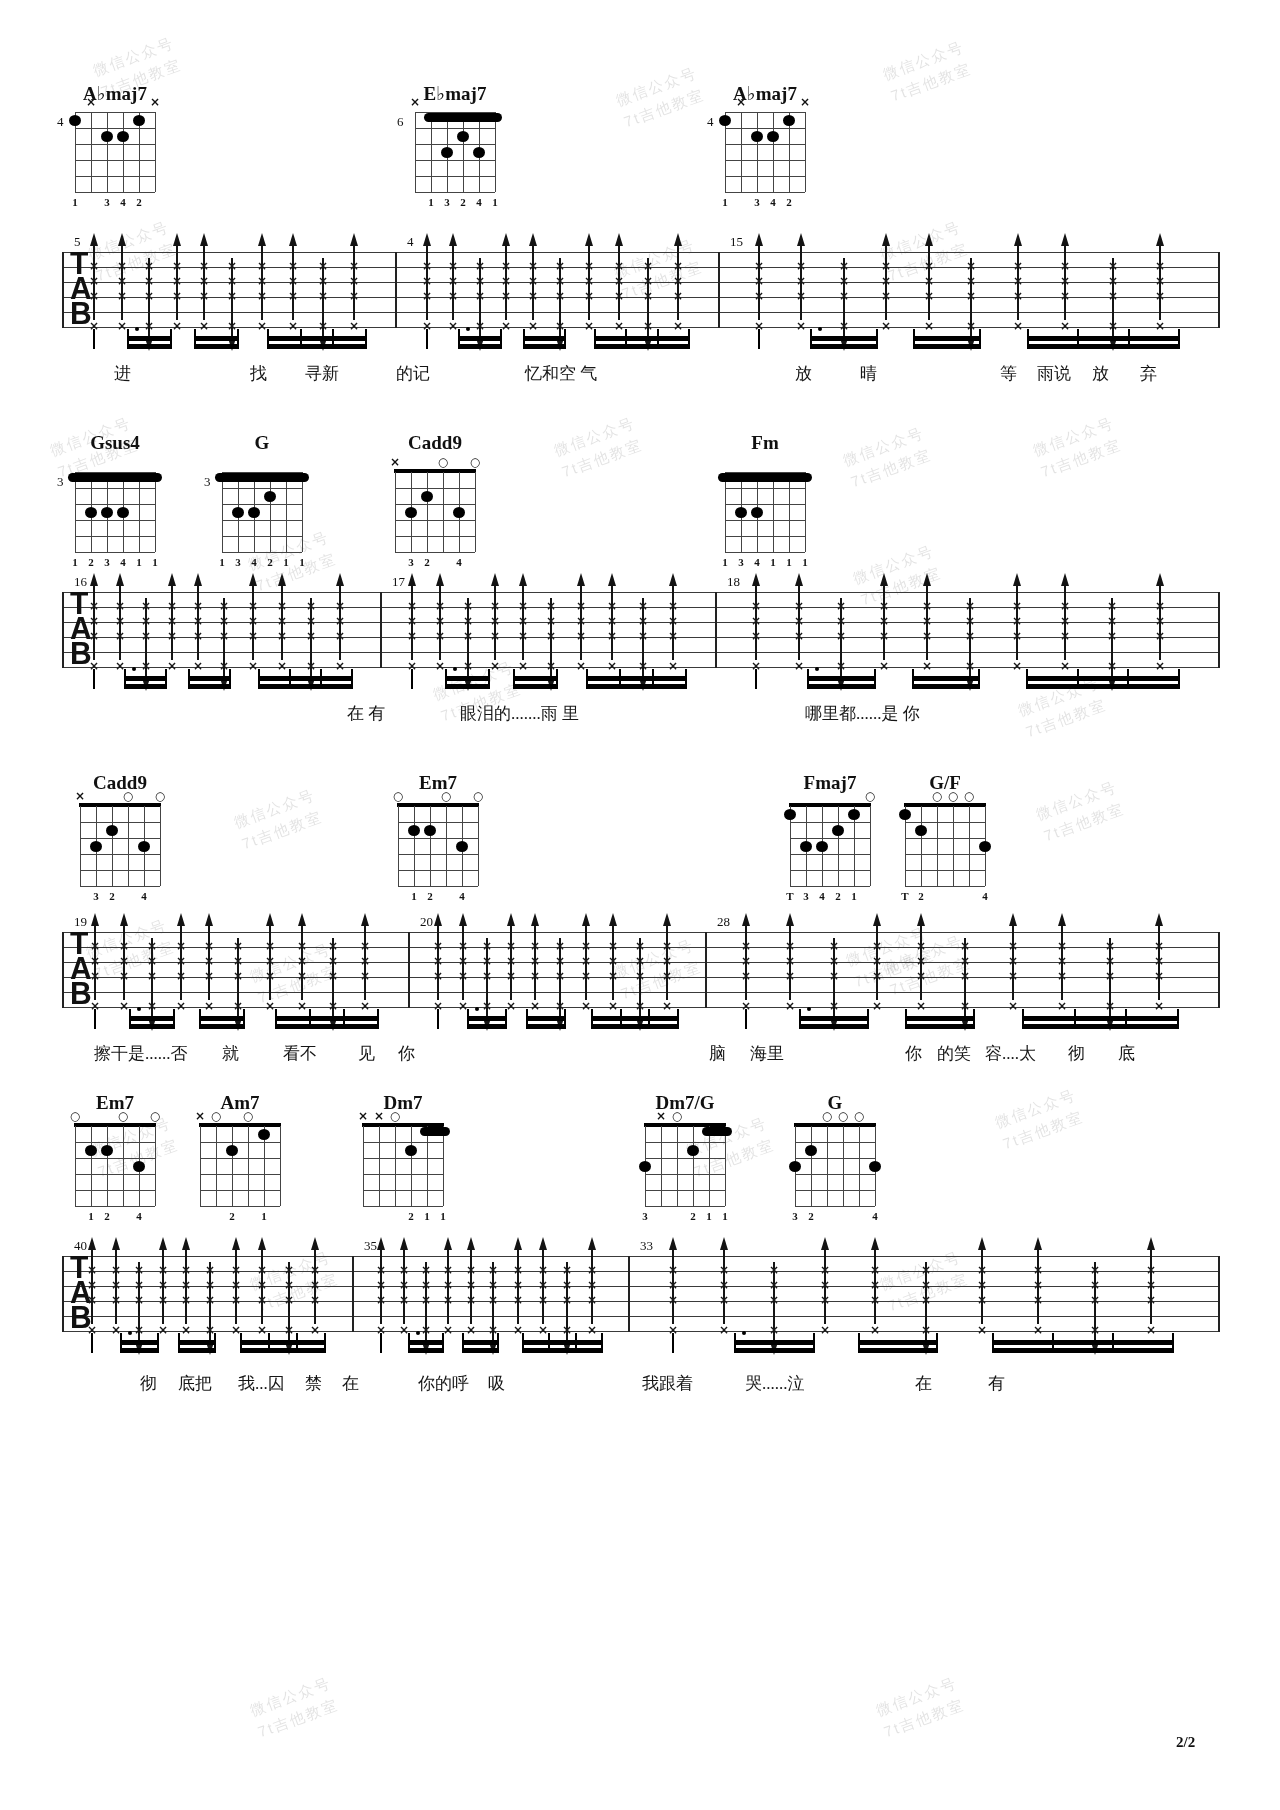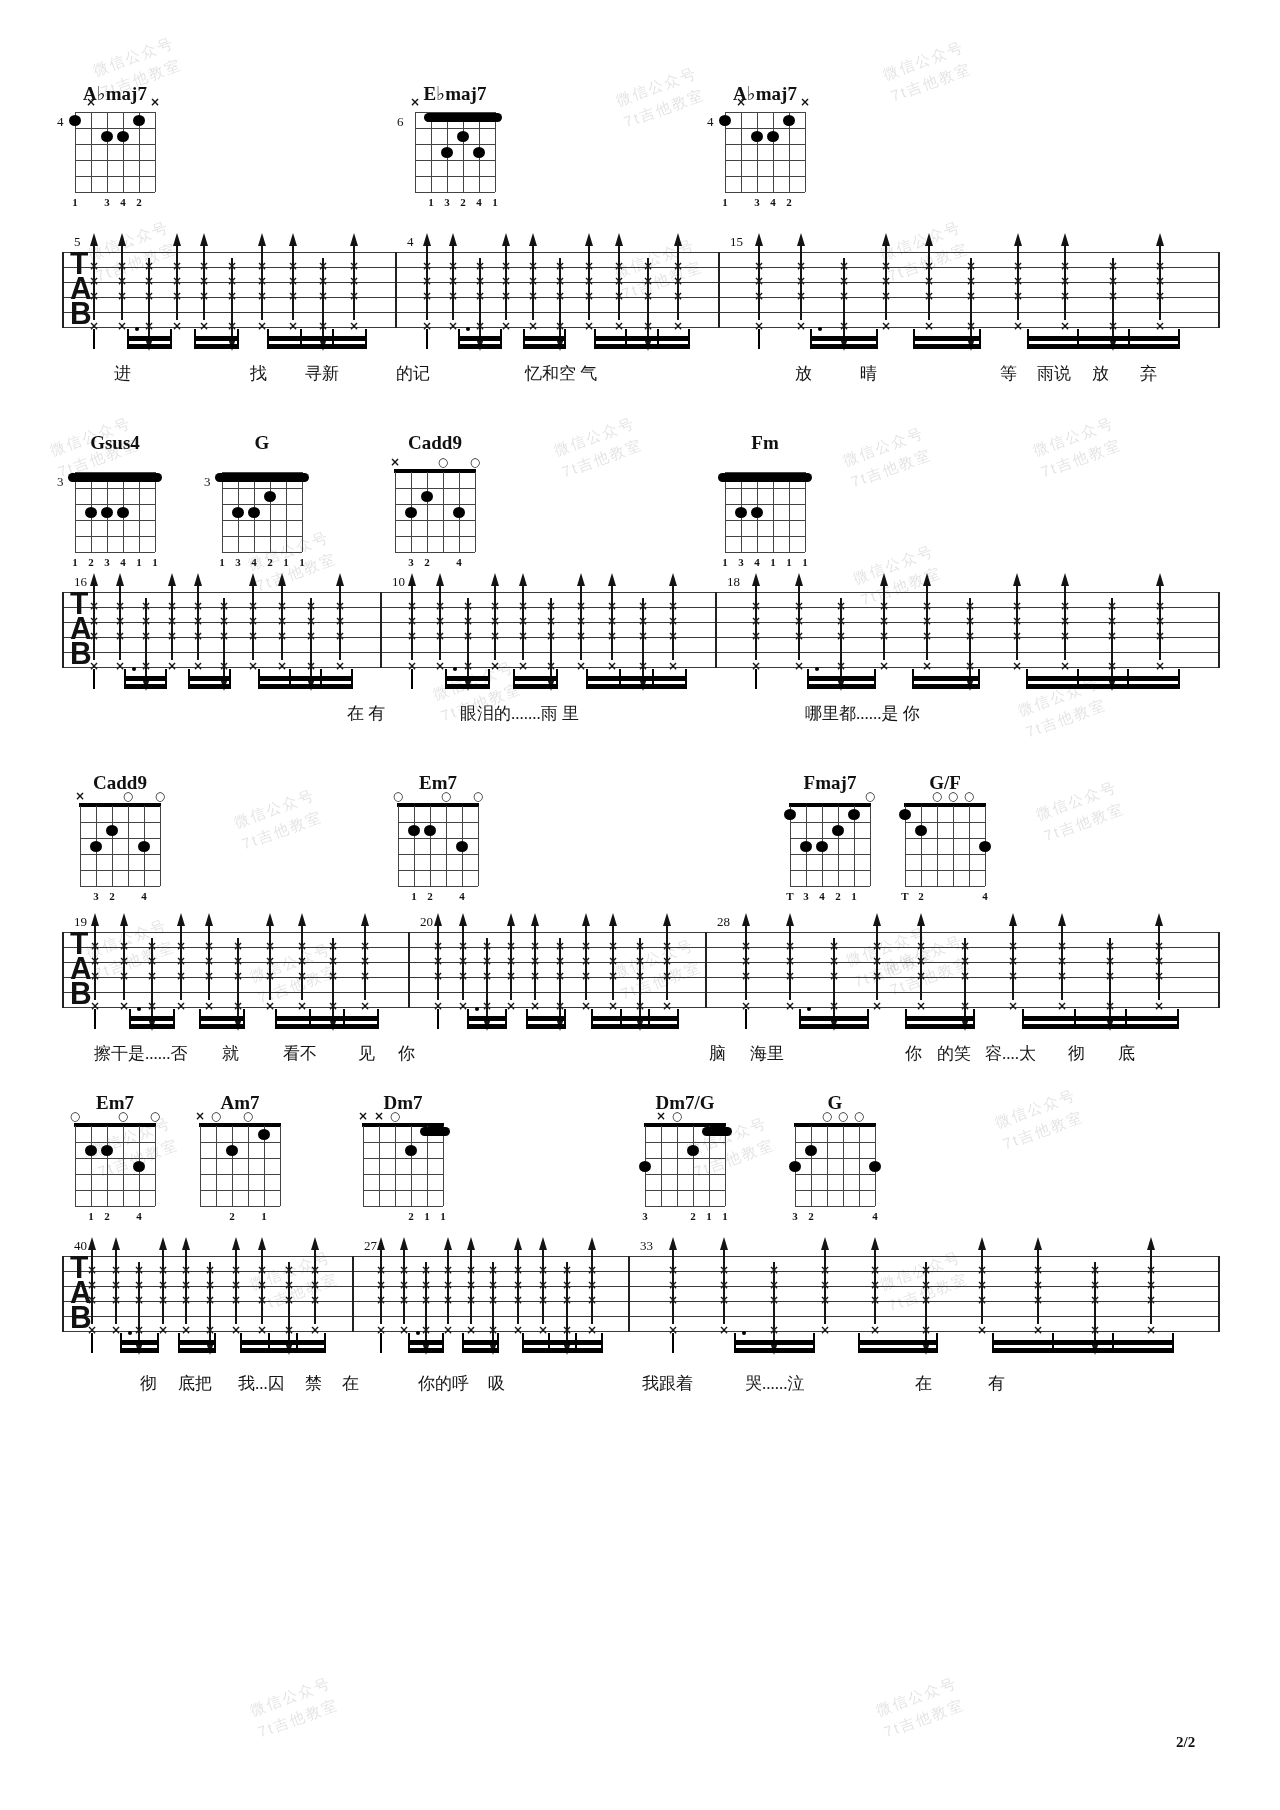--- a/index.html
+++ b/index.html
@@ -696,21 +696,21 @@
       <div class="beam" style="left: 188px; top: 684px; width: 41px;"></div>
       <div class="stem" style="left: 188px; top: 669px; height: 20px;"></div>
       <div class="stem" style="left: 229px; top: 669px; height: 20px;"></div>
       <div class="beam" style="left: 258px; top: 676px; width: 93px;"></div>
       <div class="beam" style="left: 258px; top: 684px; width: 93px;"></div>
       <div class="stem" style="left: 258px; top: 669px; height: 20px;"></div>
       <div class="stem" style="left: 289px; top: 669px; height: 20px;"></div>
       <div class="stem" style="left: 320px; top: 669px; height: 20px;"></div>
       <div class="stem" style="left: 351px; top: 669px; height: 20px;"></div>
       <div class="barline" style="left: 380px; top: 592px; height: 76px;"></div>
-      <div class="mnum" style="left: 392px; top: 574px;">10</div>
+      <div class="mnum" style="left: 392px; top: 574px;">17</div>
       <div class="aline" style="left: 411px; top: 584px; height: 76px;"></div>
       <div class="ahu" style="left: 408px; top: 573px;"></div>
       <div class="xm" style="left: 406px; top: 599px;">×</div>
       <div class="xm" style="left: 406px; top: 614px;">×</div>
       <div class="xm" style="left: 406px; top: 629px;">×</div>
       <div class="tick" style="left: 411px; top: 648px;"></div>
       <div class="xm" style="left: 406px; top: 659px;">×</div>
       <div class="aline" style="left: 439px; top: 584px; height: 76px;"></div>
       <div class="ahu" style="left: 436px; top: 573px;"></div>
       <div class="xm" style="left: 434px; top: 599px;">×</div>
@@ -1456,21 +1456,21 @@
       <div class="beam" style="left: 178px; top: 1348px; width: 36px;"></div>
       <div class="stem" style="left: 178px; top: 1333px; height: 20px;"></div>
       <div class="stem" style="left: 214px; top: 1333px; height: 20px;"></div>
       <div class="beam" style="left: 240px; top: 1340px; width: 84px;"></div>
       <div class="beam" style="left: 240px; top: 1348px; width: 84px;"></div>
       <div class="stem" style="left: 240px; top: 1333px; height: 20px;"></div>
       <div class="stem" style="left: 268px; top: 1333px; height: 20px;"></div>
       <div class="stem" style="left: 296px; top: 1333px; height: 20px;"></div>
       <div class="stem" style="left: 324px; top: 1333px; height: 20px;"></div>
       <div class="barline" style="left: 352px; top: 1256px; height: 76px;"></div>
-      <div class="mnum" style="left: 364px; top: 1238px;">27</div>
+      <div class="mnum" style="left: 364px; top: 1238px;">35</div>
       <div class="aline" style="left: 380px; top: 1248px; height: 76px;"></div>
       <div class="ahu" style="left: 377px; top: 1237px;"></div>
       <div class="xm" style="left: 375px; top: 1263px;">×</div>
       <div class="xm" style="left: 375px; top: 1278px;">×</div>
       <div class="xm" style="left: 375px; top: 1293px;">×</div>
       <div class="tick" style="left: 380px; top: 1312px;"></div>
       <div class="xm" style="left: 375px; top: 1323px;">×</div>
       <div class="aline" style="left: 403px; top: 1248px; height: 76px;"></div>
       <div class="ahu" style="left: 400px; top: 1237px;"></div>
       <div class="xm" style="left: 398px; top: 1263px;">×</div>

